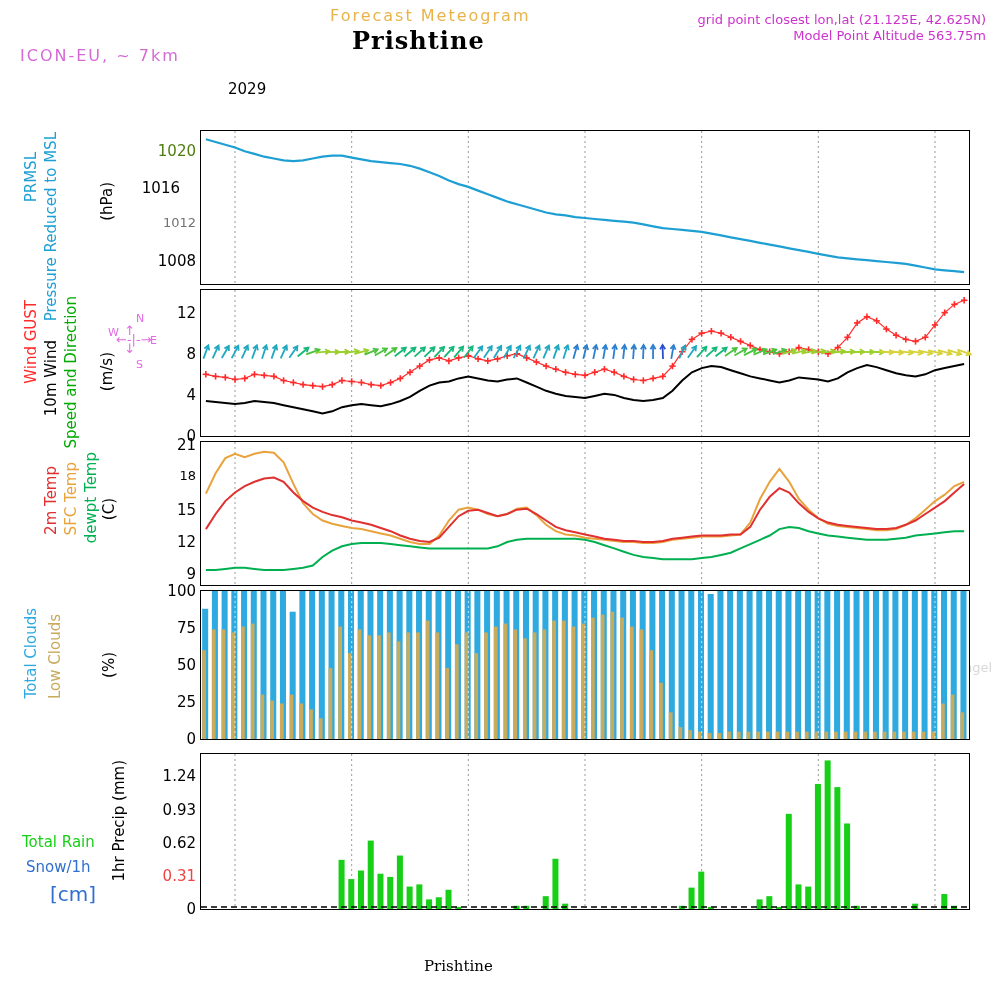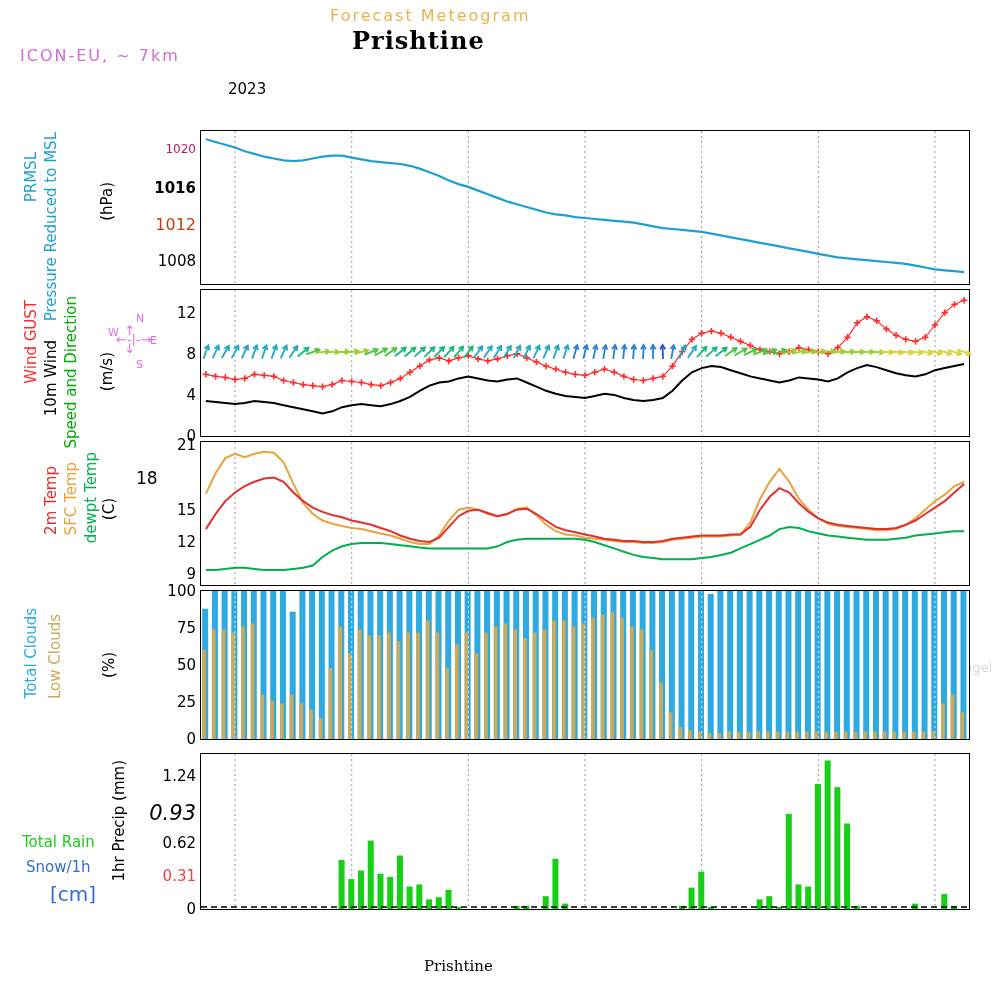--- a/index.html
+++ b/index.html
@@ -20,38 +20,40 @@
   .vert{position:absolute;writing-mode:vertical-rl;transform:rotate(180deg);font-size:15px;white-space:nowrap;}
   svg{display:block;}
 </style>
 </head>
 <body>
 
 <div class="abs nowrap" id="hdr-forecast">Forecast Meteogram</div>
 <div class="abs nowrap" id="hdr-title">Prishtine</div>
 <div class="abs nowrap" id="hdr-model">ICON-EU, ~ 7km</div>
 <div class="abs" id="hdr-req">
+  <div>grid point closest lon,lat (21.125E, 42.625N)</div>
+  <div>Model Point Altitude 563.75m</div>
 </div>
 <div class="abs" id="watermark">by Angel</div>
 
 <div class="abs" id="top-axis" style="left:0;top:80px;width:1000px;height:48px;">
     <div class="abs tick-top" style="left: 190.025px; top: 96px; width: 90px;">13MAY</div>
     <div class="abs tick-top" style="left: 190.025px; top: 114px; width: 90px;">12Z</div>
     <div class="abs tick-top" style="left: 306.684px; top: 96px; width: 90px;">14MAY</div>
     <div class="abs tick-top" style="left: 306.684px; top: 114px; width: 90px;">00Z</div>
     <div class="abs tick-top" style="left: 423.342px; top: 96px; width: 90px;"></div>
     <div class="abs tick-top" style="left: 423.342px; top: 114px; width: 90px;">12Z</div>
     <div class="abs tick-top" style="left: 540px; top: 96px; width: 90px;">15MAY</div>
     <div class="abs tick-top" style="left: 540px; top: 114px; width: 90px;">00Z</div>
     <div class="abs tick-top" style="left: 656.658px; top: 96px; width: 90px;"></div>
     <div class="abs tick-top" style="left: 656.658px; top: 114px; width: 90px;">12Z</div>
     <div class="abs tick-top" style="left: 773.316px; top: 96px; width: 90px;">16MAY</div>
     <div class="abs tick-top" style="left: 773.316px; top: 114px; width: 90px;">00Z</div>
   </div>
-<div class="abs nowrap" style="left:228px;top:80px;font-size:15px;">2023</div>
+<div class="abs nowrap" style="left:228px;top:80px;font-size:15px;">2029</div>
 
 <div class="panel" id="panel-pressure" style="top:130px;height:155px;"></div>
 <div class="vert" style="left:22px;top:152px;color:#1e9fd4;">PRMSL</div>
 <div class="vert" style="left:42px;top:132px;color:#1e9fd4;">Pressure Reduced to MSL</div>
 <div class="vert" style="left:98px;top:182px;color:#000;">(hPa)</div>
 
 <div class="panel" id="panel-wind" style="top:289px;height:148px;"></div>
 <div class="vert" style="left:22px;top:300px;color:#ff2a2a;">Wind GUST</div>
 <div class="vert" style="left:42px;top:340px;color:#000;">10m Wind</div>
 <div class="vert" style="left:62px;top:296px;color:#00aa00;">Speed and Direction</div>
@@ -631,39 +633,39 @@
     </svg>
   </div>
 
 <div class="abs" id="bottom-axis" style="left:0;top:912px;width:1000px;height:54px;">
     <div class="abs tick-bot" style="left: 423.342px; top: 933px; width: 90px;"></div>
     <div class="abs tick-bot" style="left: 656.658px; top: 933px; width: 90px;"></div>
   </div>
 <div class="abs nowrap" style="left:424px;top:957px;font-size:15px;font-family:'DejaVu Serif','Liberation Serif',serif;">Prishtine</div>
 
 <div class="abs" style="left: 136px; top: 252.096px; width: 60px; text-align: right; font-size: 15px; color: rgb(0, 0, 0);">1008</div>
-<div class="abs" style="left: 136px; top: 215.449px; width: 60px; text-align: right; font-size: 16px; color: #c2410c;">1012</div>
-<div class="abs" style="left: 136px; top: 178.802px; width: 60px; text-align: right; font-size: 15px; color: rgb(0, 0, 0); font-weight: bold;">1016</div>
-<div class="abs" style="left: 136px; top: 142.156px; width: 60px; text-align: right; font-size: 12px; color: #be185d;">1020</div>
+<div class="abs" style="left: 136px; top: 215.449px; width: 60px; text-align: right; font-size: 13px; color: #737373;">1012</div>
+<div class="abs" style="left: 120px; top: 178.802px; width: 60px; text-align: right; font-size: 15px; color: rgb(0, 0, 0);">1016</div>
+<div class="abs" style="left: 136px; top: 142.156px; width: 60px; text-align: right; font-size: 15px; color: #4d7c0f;">1020</div>
 <div class="abs" style="left: 136px; top: 427px; width: 60px; text-align: right; font-size: 15px; color: rgb(0, 0, 0);">0</div>
 <div class="abs" style="left: 136px; top: 385.873px; width: 60px; text-align: right; font-size: 15px; color: rgb(0, 0, 0);">4</div>
 <div class="abs" style="left: 136px; top: 344.746px; width: 60px; text-align: right; font-size: 15px; color: rgb(0, 0, 0);">8</div>
 <div class="abs" style="left: 136px; top: 303.62px; width: 60px; text-align: right; font-size: 15px; color: rgb(0, 0, 0);">12</div>
 <div class="abs" style="left: 136px; top: 312px; font-size: 11px; color: rgb(227, 106, 227);">N</div>
 <div class="abs" style="left: 136px; top: 358px; font-size: 11px; color: rgb(227, 106, 227);">S</div>
 <div class="abs" style="left: 150px; top: 334px; font-size: 11px; color: rgb(227, 106, 227);">E</div>
 <div class="abs" style="left: 108px; top: 326px; font-size: 11px; color: rgb(227, 106, 227);">W</div>
 <div class="abs" style="left: 116px; top: 326px; font-size: 13px; color: rgb(227, 106, 227); line-height: 9px;">&nbsp;&nbsp;↑<br>←-|-→<br>&nbsp;&nbsp;↓</div>
 <div class="abs" style="left: 136px; top: 565.248px; width: 60px; text-align: right; font-size: 15px; color: rgb(0, 0, 0);">9</div>
 <div class="abs" style="left: 136px; top: 532.992px; width: 60px; text-align: right; font-size: 15px; color: rgb(0, 0, 0);">12</div>
 <div class="abs" style="left: 136px; top: 500.737px; width: 60px; text-align: right; font-size: 15px; color: rgb(0, 0, 0);">15</div>
-<div class="abs" style="left: 136px; top: 468.481px; width: 60px; text-align: left; font-size: 17px; color: rgb(0, 0, 0);">18</div>
+<div class="abs" style="left: 136px; top: 468.481px; width: 60px; text-align: right; font-size: 13px; color: rgb(0, 0, 0);">18</div>
 <div class="abs" style="left: 136px; top: 436.226px; width: 60px; text-align: right; font-size: 15px; color: rgb(0, 0, 0);">21</div>
 <div class="abs" style="left: 136px; top: 730px; width: 60px; text-align: right; font-size: 15px; color: rgb(0, 0, 0);">0</div>
 <div class="abs" style="left: 136px; top: 693px; width: 60px; text-align: right; font-size: 15px; color: rgb(0, 0, 0);">25</div>
 <div class="abs" style="left: 136px; top: 656px; width: 60px; text-align: right; font-size: 15px; color: rgb(0, 0, 0);">50</div>
 <div class="abs" style="left: 136px; top: 619px; width: 60px; text-align: right; font-size: 15px; color: rgb(0, 0, 0);">75</div>
 <div class="abs" style="left: 136px; top: 582px; width: 60px; text-align: right; font-size: 15px; color: rgb(0, 0, 0);">100</div>
 <div class="abs" style="left: 136px; top: 900px; width: 60px; text-align: right; font-size: 15px; color: rgb(0, 0, 0);">0</div>
 <div class="abs" style="left: 136px; top: 866.862px; width: 60px; text-align: right; font-size: 15px; color: #ef4444;">0.31</div>
 <div class="abs" style="left: 136px; top: 833.724px; width: 60px; text-align: right; font-size: 15px; color: rgb(0, 0, 0);">0.62</div>
-<div class="abs" style="left: 136px; top: 800.586px; width: 60px; text-align: right; font-size: 21px; color: rgb(0, 0, 0); font-style: italic;">0.93</div>
+<div class="abs" style="left: 136px; top: 800.586px; width: 60px; text-align: right; font-size: 15px; color: rgb(0, 0, 0);">0.93</div>
 <div class="abs" style="left: 136px; top: 767px; width: 60px; text-align: right; font-size: 15px; color: rgb(0, 0, 0);">1.24</div>
 
 </body></html>

